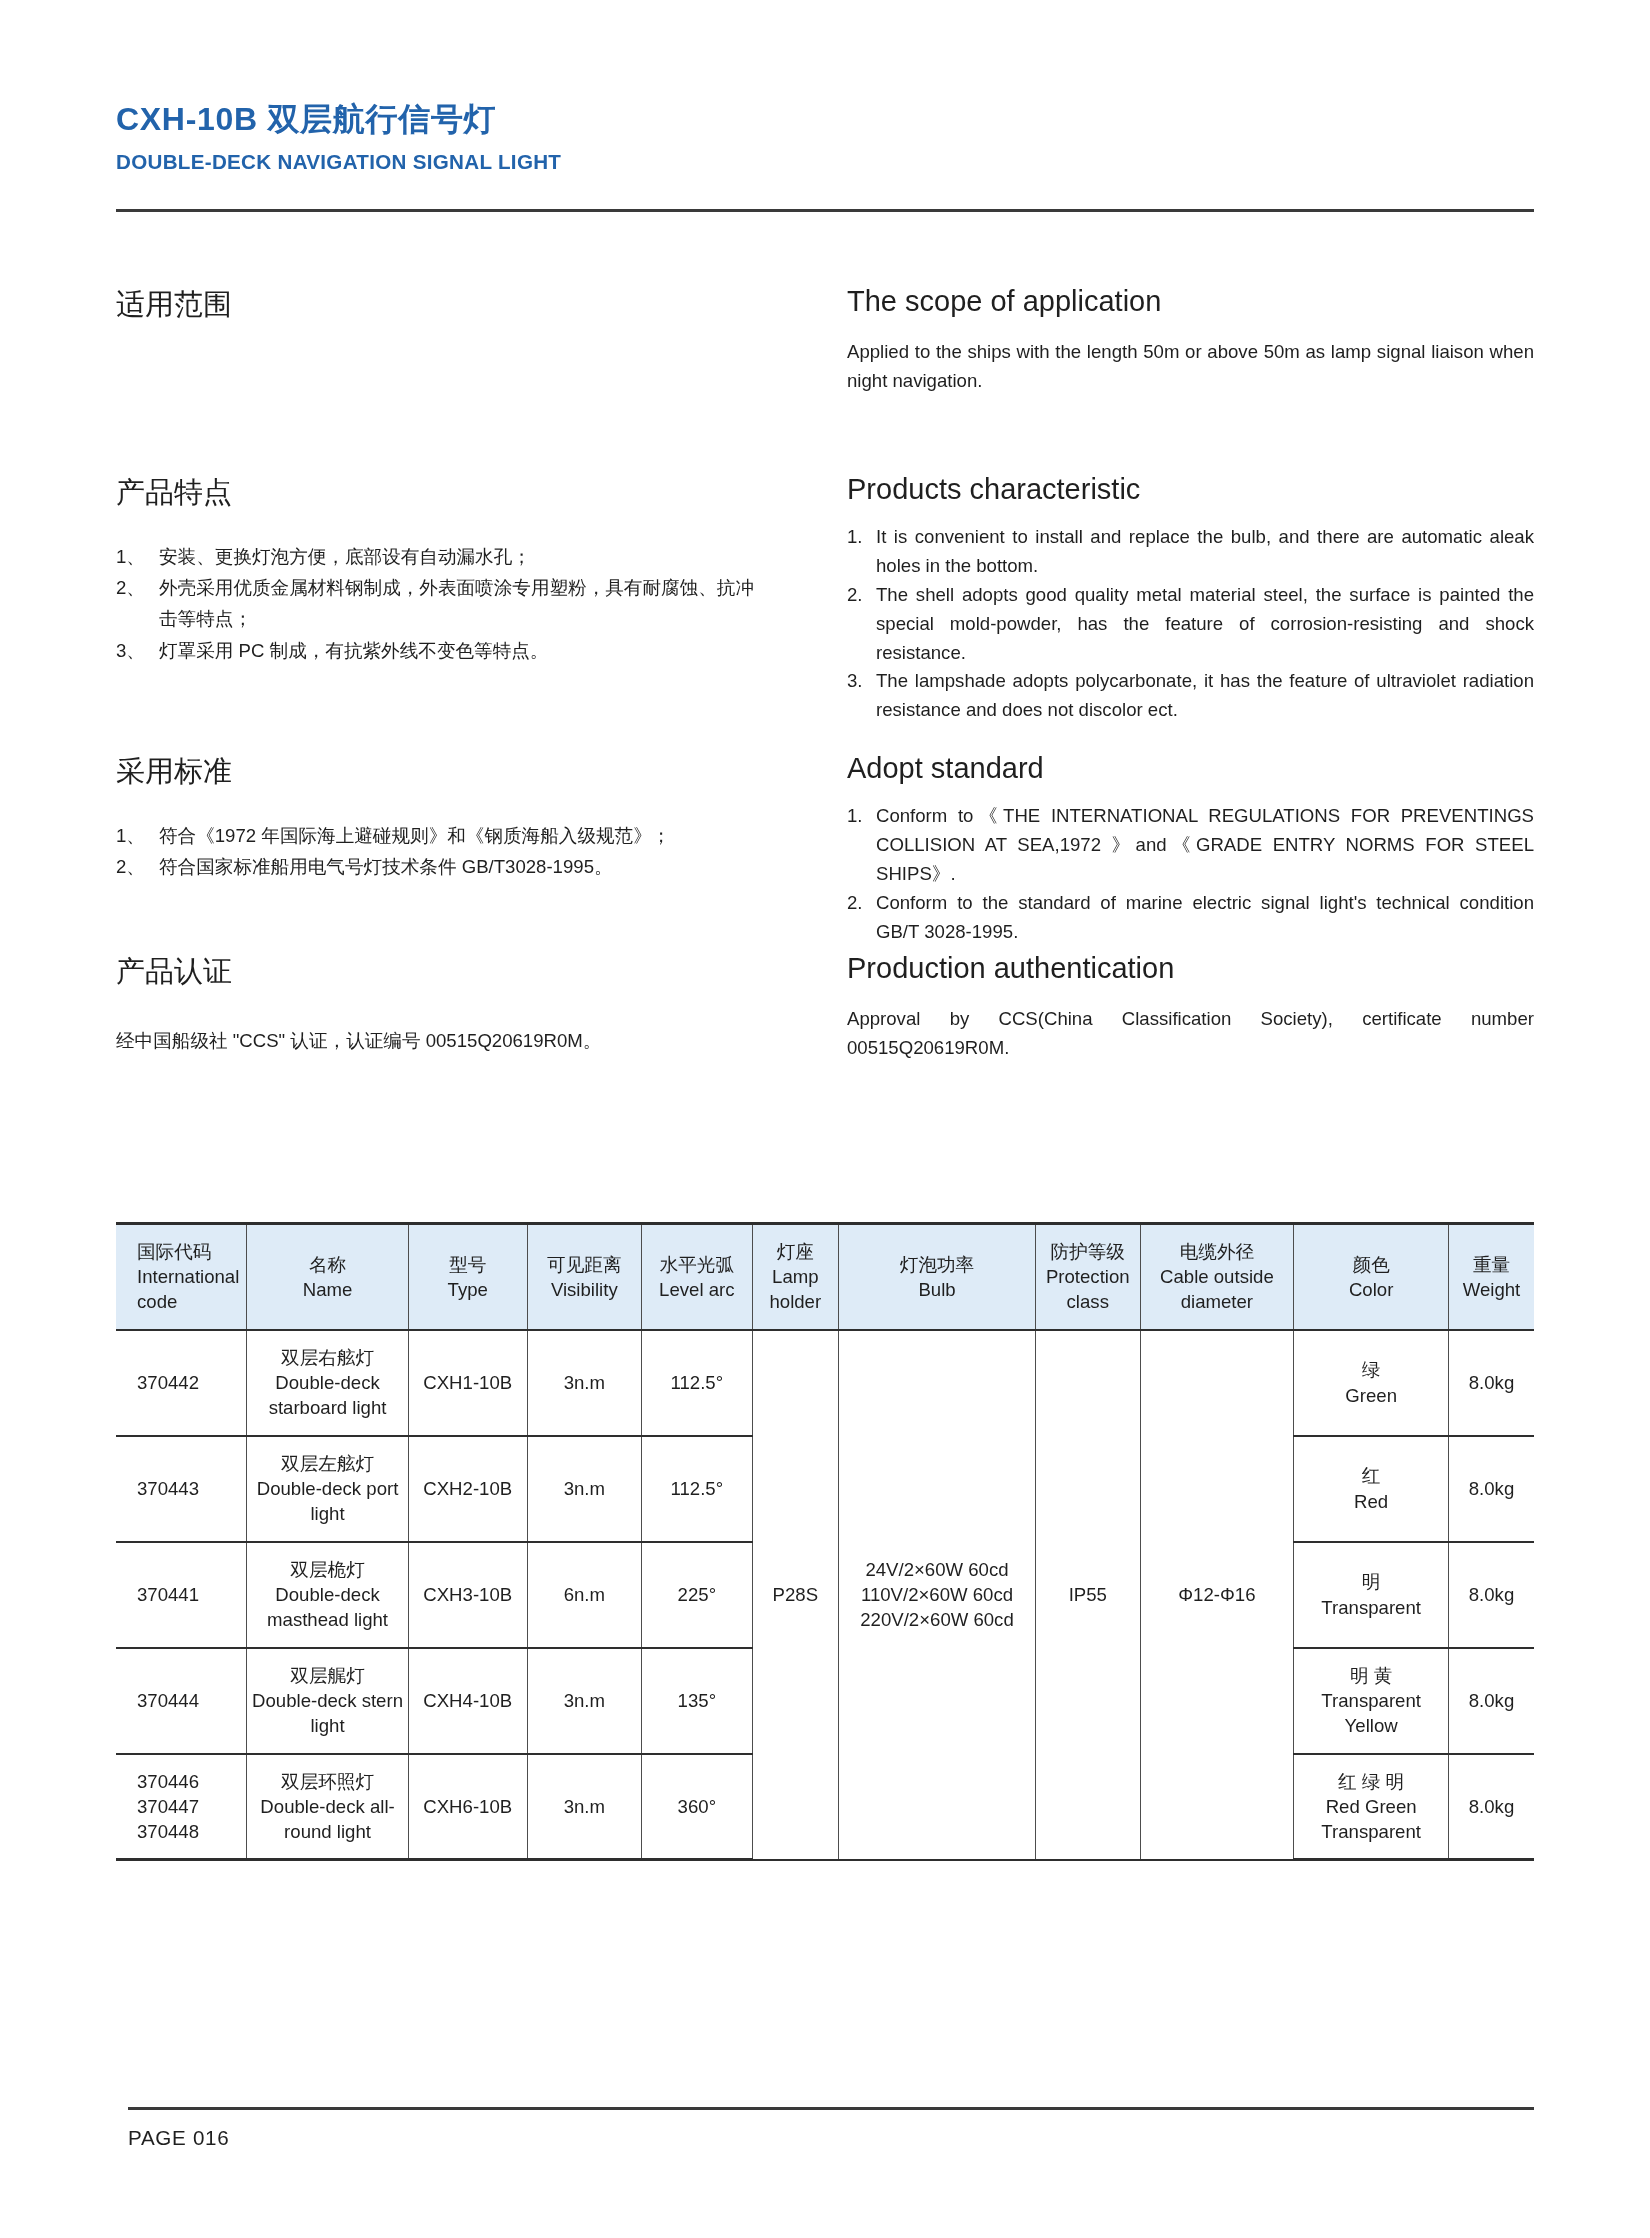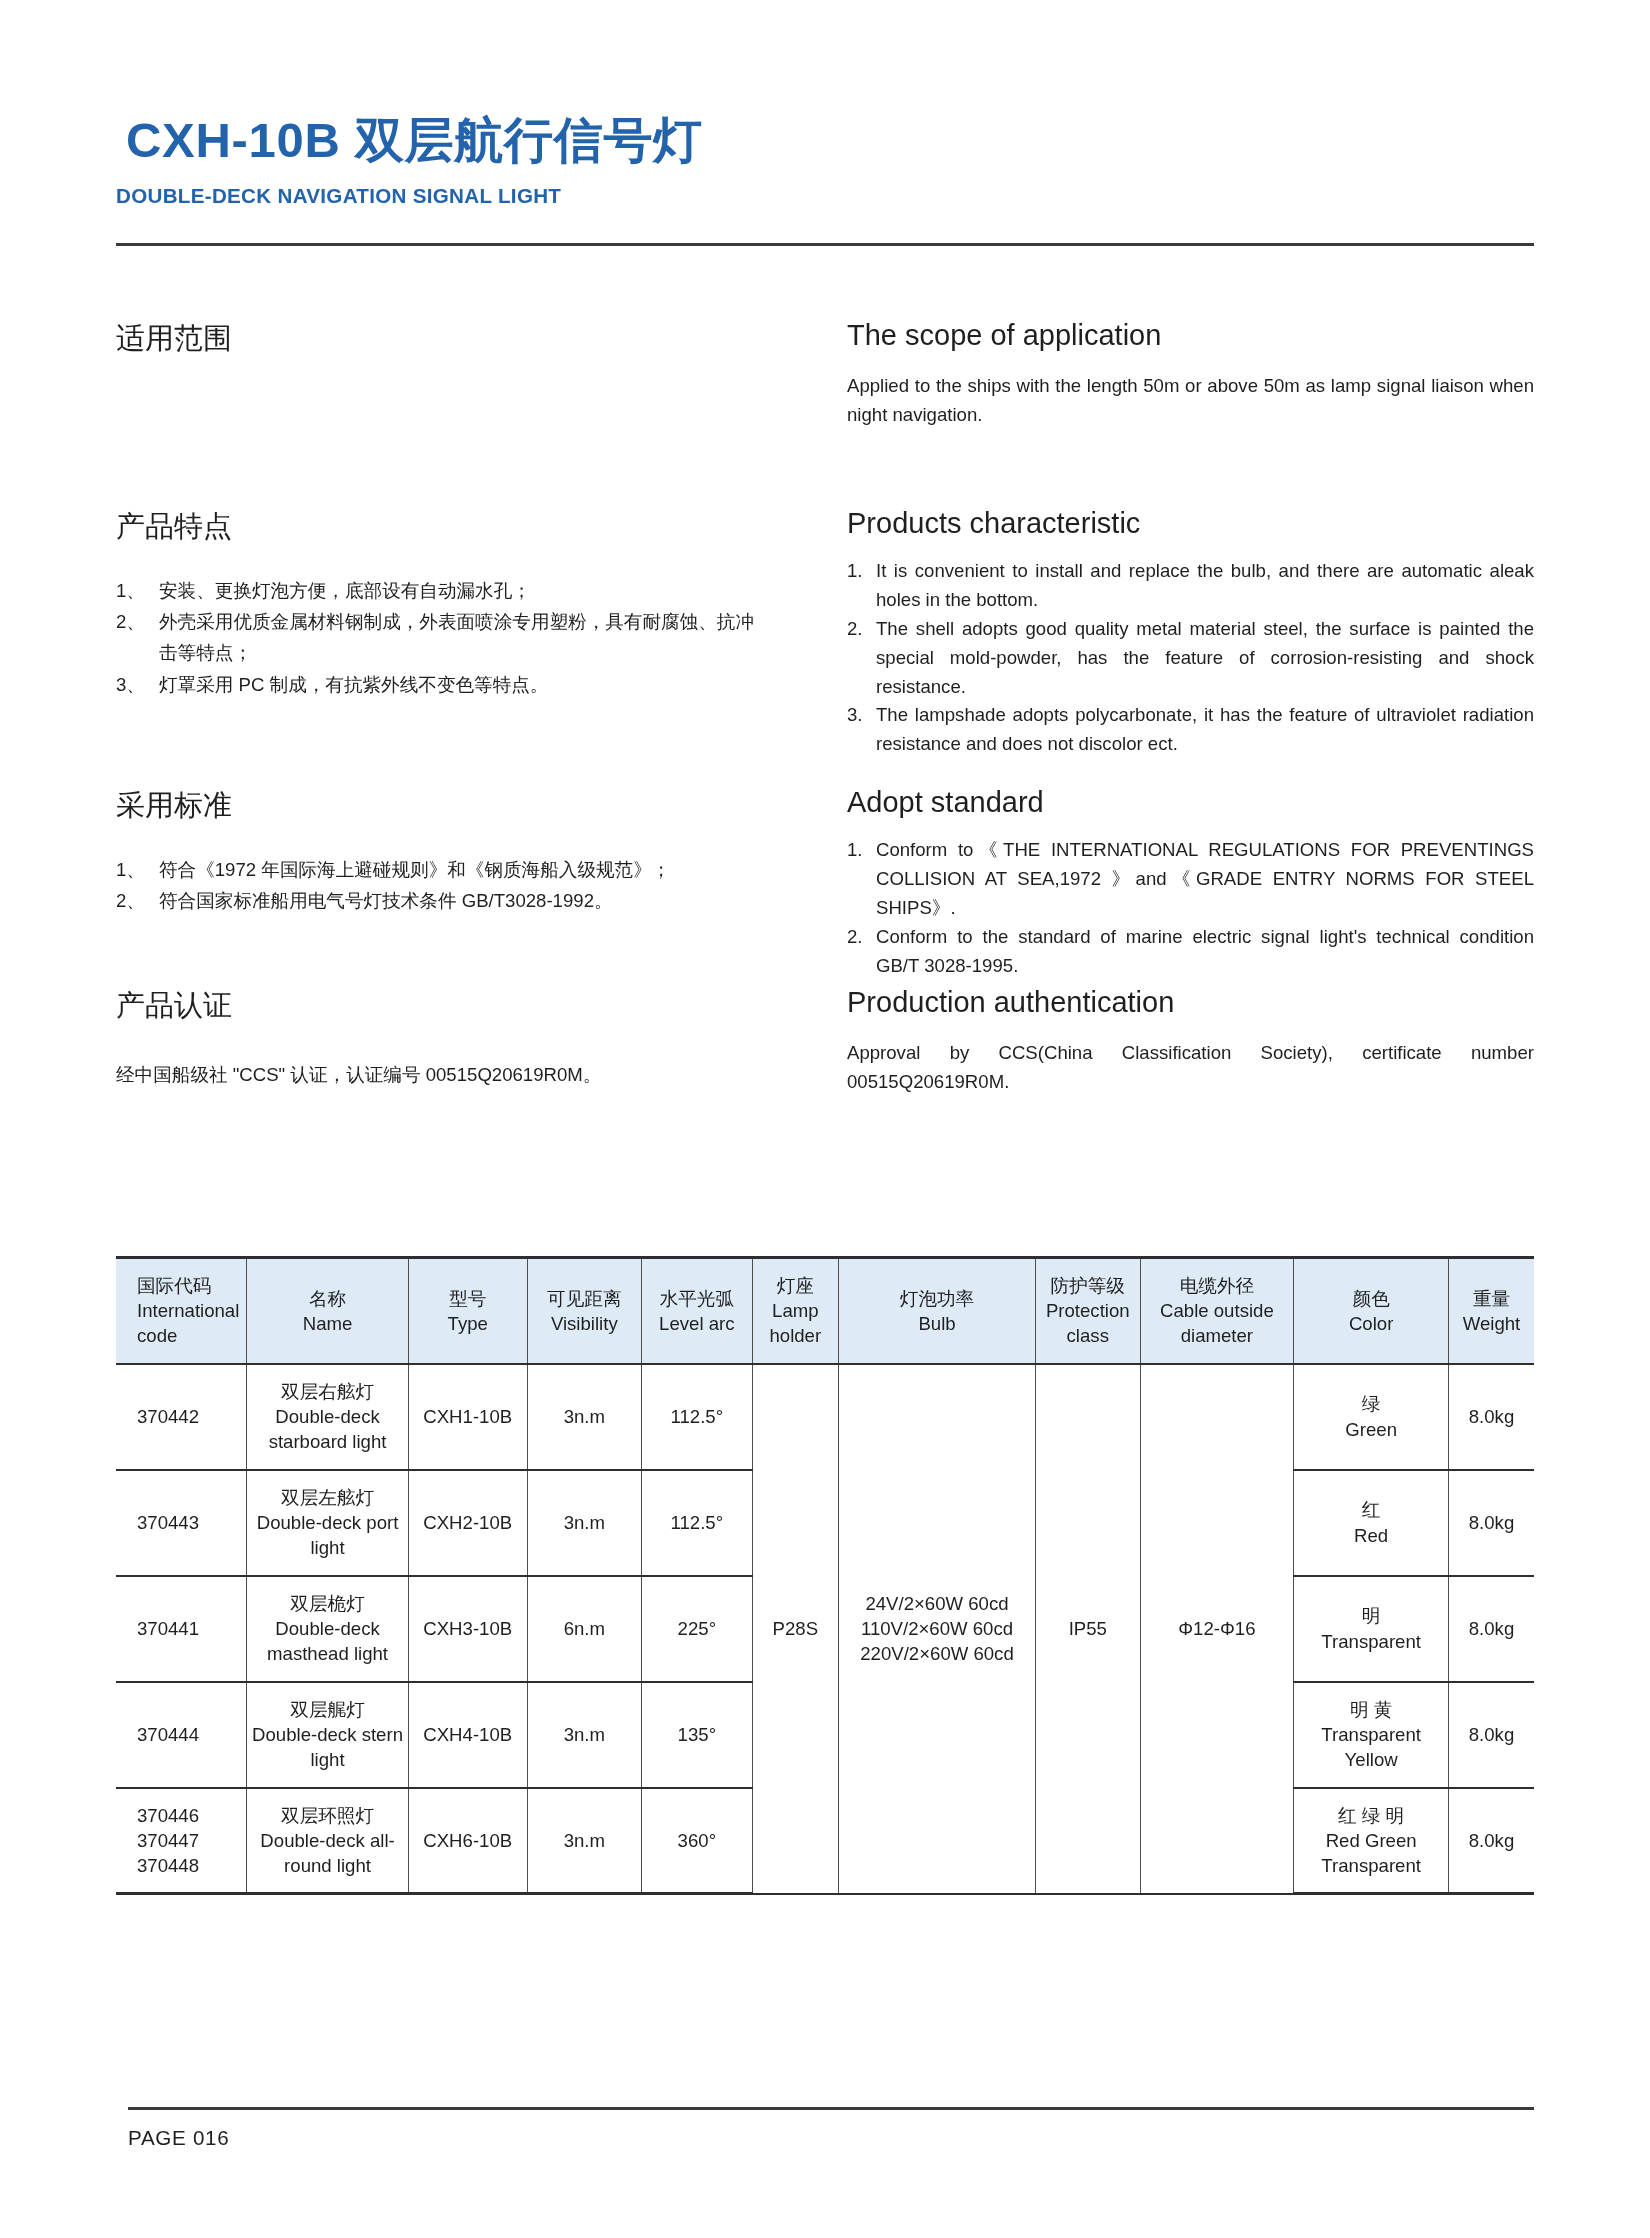--- a/index.html
+++ b/index.html
@@ -10,22 +10,22 @@
     position:relative;
   }
   .page{
     box-sizing:border-box;
     width:1650px;height:2239px;
     padding:98px 116px 0 116px;
     position:relative;
   }
   
   .title{
-    margin:10px;
-    font-size:49px;
+    margin:0;
+    font-size:32px;
     font-weight:700;
     letter-spacing:0.7px;
     color:#2263ab;
   }
   .subtitle{
     margin:8px 0 0 0;
     font-size:20.6px;
     font-weight:700;
     letter-spacing:0.3px;
     color:#2263ab;
@@ -175,21 +175,21 @@
     <div class="section-row row-standard">
       <div>
         <h3 class="sec-heading">采用标准</h3>
         <div class="cn-list">
           <div class="list-item">
             <span class="num">1、</span>
             <span class="txt">符合《1972 年国际海上避碰规则》和《钢质海船入级规范》；</span>
           </div>
           <div class="list-item">
             <span class="num">2、</span>
-            <span class="txt">符合国家标准船用电气号灯技术条件 GB/T3028-1992。</span>
+            <span class="txt">符合国家标准船用电气号灯技术条件 GB/T3028-1995。</span>
           </div>
         </div>
       </div>
       <div>
         <h3 class="sec-heading">Adopt standard</h3>
         <div class="en-list">
           <div class="list-item">
             <span class="num">1.</span>
             <span class="txt">Conform to《THE INTERNATIONAL REGULATIONS FOR PREVENTINGS COLLISION AT SEA,1972 》and《GRADE ENTRY NORMS FOR STEEL SHIPS》.</span>
           </div>

